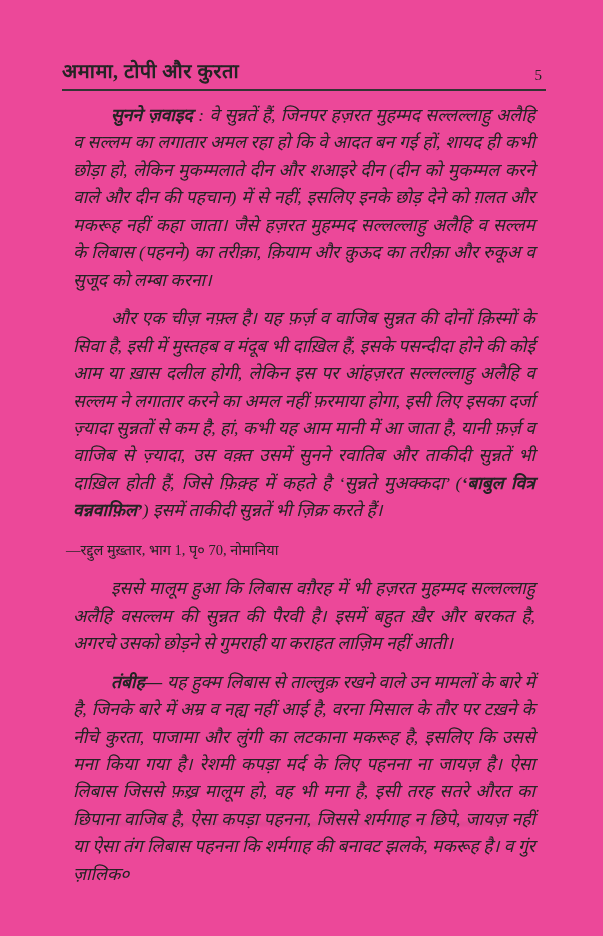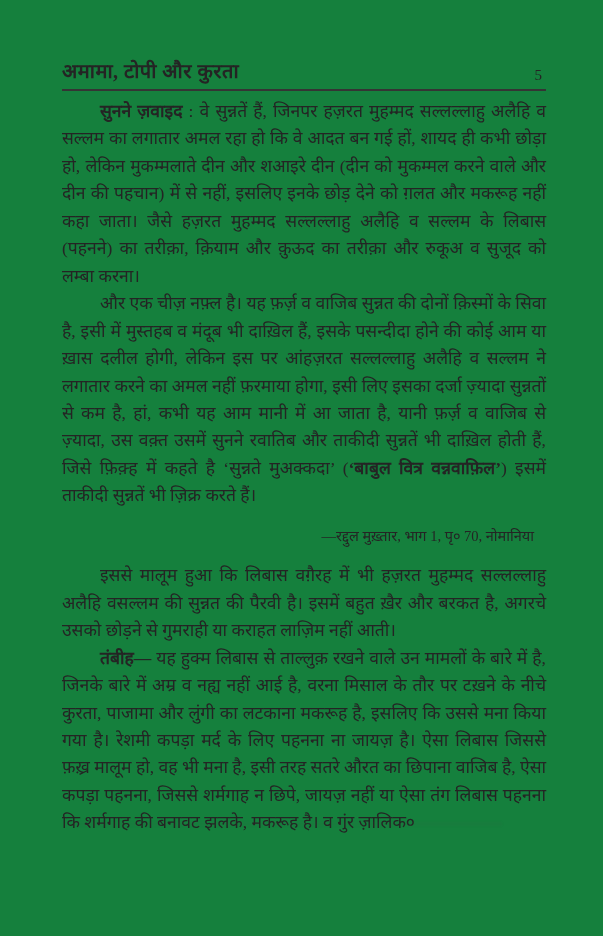--- a/index.html
+++ b/index.html
@@ -5,21 +5,21 @@
   html, body {
     margin: 0;
     padding: 0;
     background: #e8e8e6;
   }
   .page {
     position: relative;
     width: 603px;
     height: 936px;
     margin: 0 auto;
-    background: #15803d;
+    background: #ec4899;
     box-sizing: border-box;
     padding: 58px 57px 0 62px;
     font-family: "Liberation Serif", "DejaVu Serif", serif;
     color: #242424;
     overflow: hidden;
   }
   .page-header {
     display: flex;
     justify-content: space-between;
     align-items: flex-end;
@@ -40,26 +40,27 @@
     height: 0;
     border-bottom: 2px solid #343434;
   }
   .page-body {
     margin-top: 7px;
     font-size: 17.5px;
     line-height: 27.45px;
     text-align: justify;
   }
   p.para {
-    margin: 0;
+    margin: 11px;
     text-indent: 38px;
+    font-style: italic;
   }
   p.citation {
-    margin: 12px;
-    text-align: right;
+    margin: 4px;
+    text-align: left;
     text-indent: 0;
   }
   .seg-bold { font-weight: 700; }
   .seg-small { font-size: 14.5px; }
   .scan-smudge {
     position: absolute;
     top: 822px;
     left: 72px;
     width: 430px;
     height: 4px;

